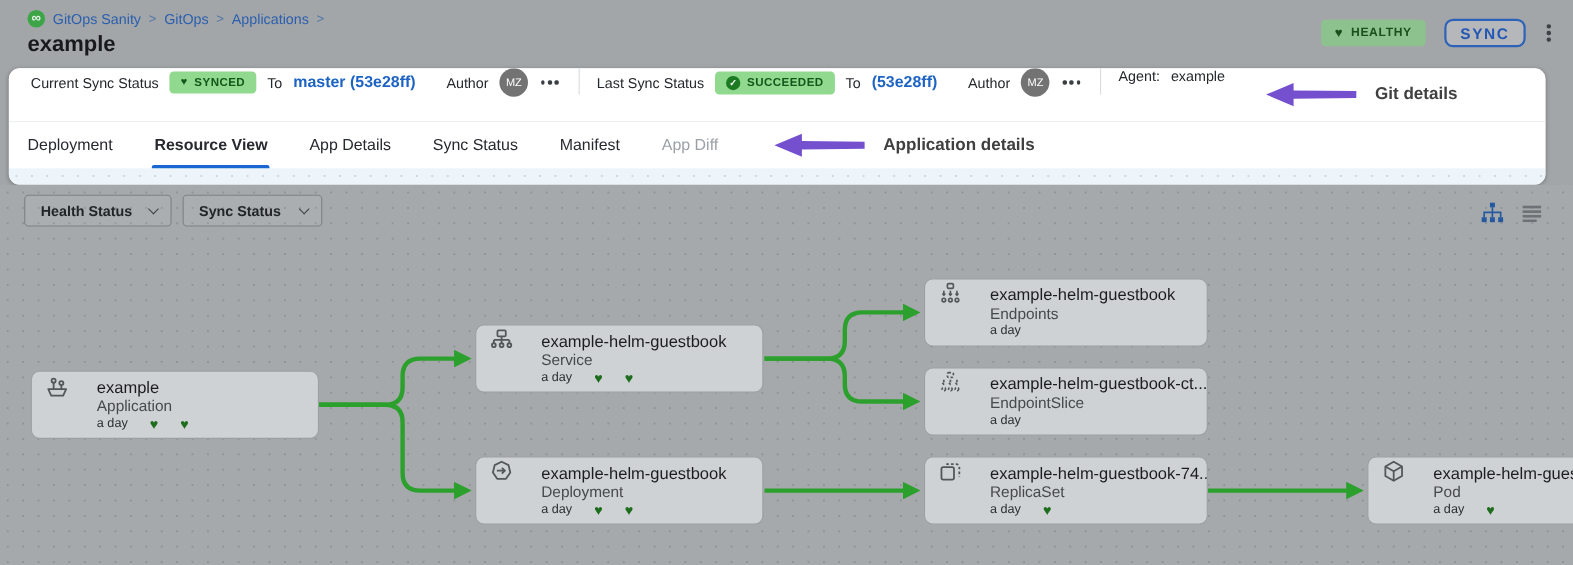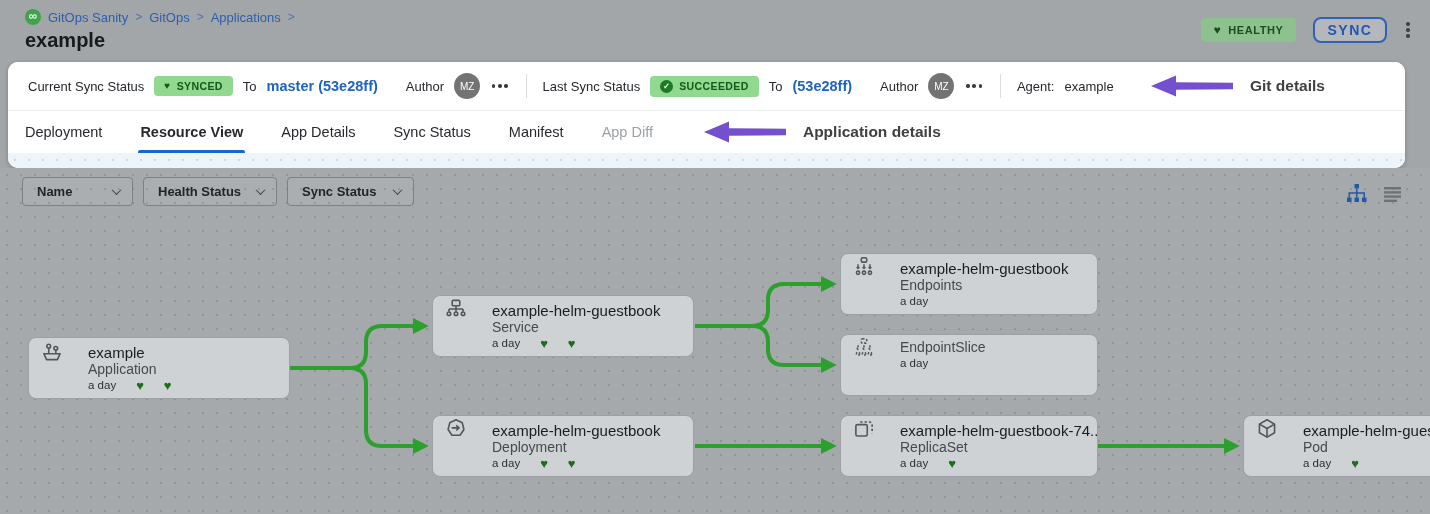--- a/index.html
+++ b/index.html
@@ -23,21 +23,21 @@
     border-radius:8px; padding:3px 13px; font-size:14px; font-weight:700; letter-spacing:1.5px; cursor:pointer; }
   .dots-v { display:flex; flex-direction:column; gap:2.5px; cursor:pointer; padding:2px; }
   .dots-v i { width:3.6px; height:3.6px; border-radius:50%; background:#3e4248; }
   .dots-h { display:flex; gap:2.8px; cursor:pointer; padding:2px; }
   .dots-h i { width:3.3px; height:3.3px; border-radius:50%; background:#3a3d42; }
 
   
   .mid-band { position:relative; height:106px; background:#a3a6a9; }
   .spotlight-card { position:absolute; left:8px; top:0; width:1397px; height:106px;
     background:#fff; border-radius:10px; overflow:hidden; box-shadow:0 1px 4px rgba(0,0,0,.25); }
-  .sync-row { position:relative; height:48px; display:flex; align-items:center; padding:0 20px;
+  .sync-row { position:relative; height:48px; display:flex; align-items:flex-start; padding:0 20px;
     font-size:13px; color:#25282c; background:#fff; }
   .sg { display:flex; align-items:center; gap:10px; white-space:nowrap; }
   .status-badge { display:flex; align-items:center; gap:6px; background:#90d98f; color:#14571a;
     border-radius:4px; padding:4px 10px; font-size:10.5px; font-weight:700; letter-spacing:.4px; }
   .sb-heart { font-size:10px; line-height:1; color:#14571a; }
   .check-circle { width:13px; height:13px; border-radius:50%; background:#1b7a22; color:#fff;
     font-size:8.5px; line-height:13px; text-align:center; font-weight:700; }
   .revision { color:#1d63c4; font-size:14.5px; font-weight:700; cursor:pointer; }
   .avatar { width:26px; height:26px; border-radius:50%; background:#737373; color:#fff;
     font-size:10px; font-weight:400; display:flex; align-items:center; justify-content:center; }
@@ -195,24 +195,20 @@
       <path d="M290 200 H350 Q366 200 366 184 V174 Q366 158 382 158 H424" marker-end="url(#arr)"></path>
       <path d="M290 200 H350 Q366 200 366 216 V262 Q366 278 382 278 H424" marker-end="url(#arr)"></path>
       <path d="M695 158 H752 Q768 158 768 142 V132 Q768 116 784 116 H832" marker-end="url(#arr)"></path>
       <path d="M695 158 H752 Q768 158 768 174 V181 Q768 197 784 197 H832" marker-end="url(#arr)"></path>
       <path d="M695 278 H832" marker-end="url(#arr)"></path>
       <path d="M1098 278 H1235" marker-end="url(#arr)"></path>
     </g>
   </svg>
 
   <div class="filters">
-    <div class="filter" style="width:111px">
-      <span>Name</span>
-      <span class="chev"></span>
-    </div>
     <div class="filter" style="width:134px">
       <span>Health Status</span>
       <span class="chev"></span>
     </div>
     <div class="filter" style="width:127px">
       <span>Sync Status</span>
       <span class="chev"></span>
     </div>
   </div>
 
@@ -324,20 +320,21 @@
       <svg width="26" height="26" viewBox="0 0 24 24" fill="none" stroke="currentColor" stroke-width="1.4" stroke-linejoin="round" stroke-dasharray="2 1.6">
         <rect x="9.5" y="3.5" width="5" height="4" rx="1"></rect>
         <path d="M6.5 9.5 V13 M5.3 11.9 L6.5 13.3 L7.7 11.9 M12 9.5 V13 M10.8 11.9 L12 13.3 L13.2 11.9 M17.5 9.5 V13 M16.3 11.9 L17.5 13.3 L18.7 11.9"></path>
         <circle cx="6.5" cy="17.3" r="1.5"></circle>
           <circle cx="12" cy="17.3" r="1.5"></circle>
           <circle cx="17.5" cy="17.3" r="1.5"></circle>
       </svg>
     </div>
     <div class="node-sep"></div>
     <div class="node-body">
+      <div class="node-title">example-helm-guestbook-ct...</div>
       <div class="node-kind">EndpointSlice</div>
       <div class="node-meta">
           <span>a day</span>
         </div>
     </div>
   </div>
 
   <div class="node" style="left:840px; top:247px; width:258px">
     <div class="node-icon">
       <svg width="26" height="26" viewBox="0 0 24 24" fill="none" stroke="currentColor" stroke-width="1.5" stroke-linejoin="round">

